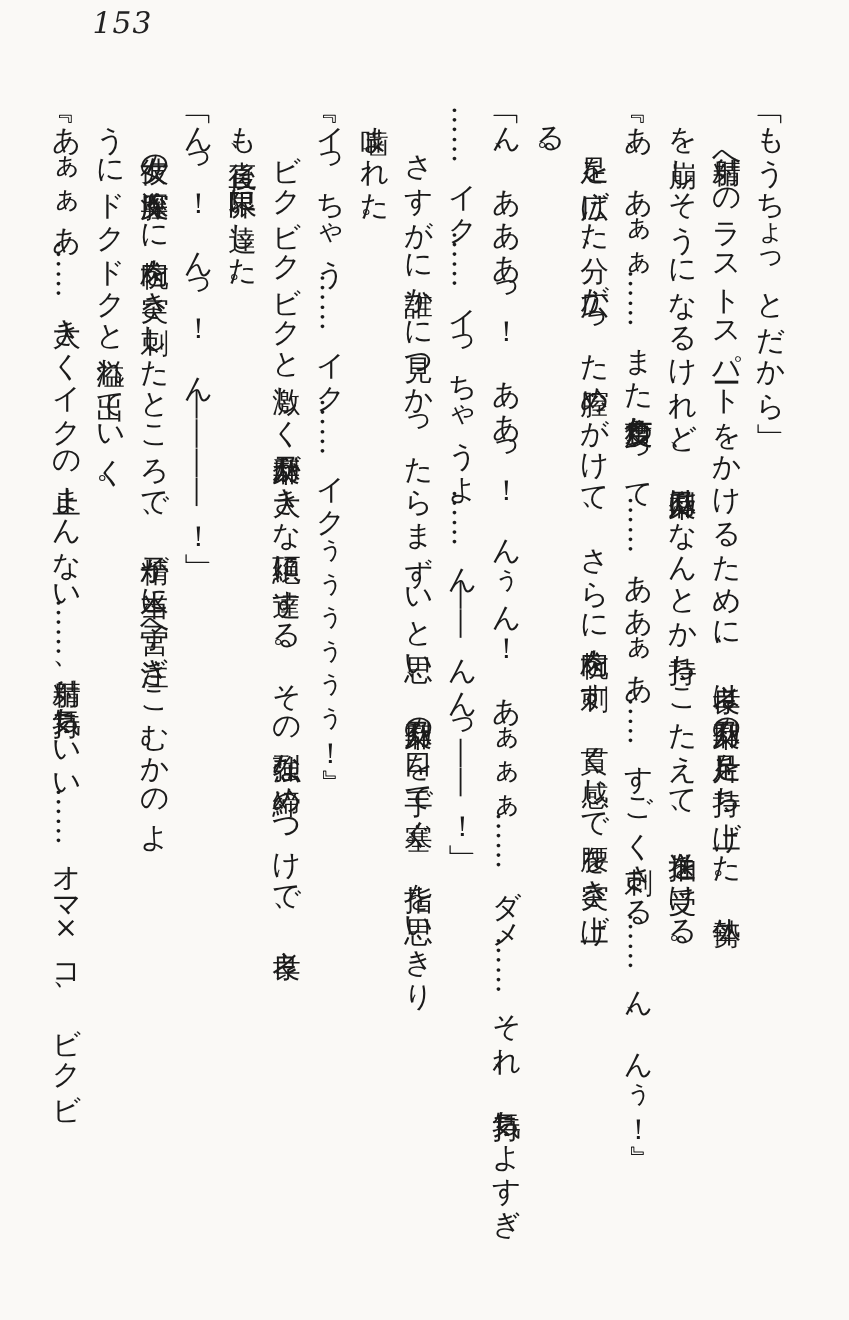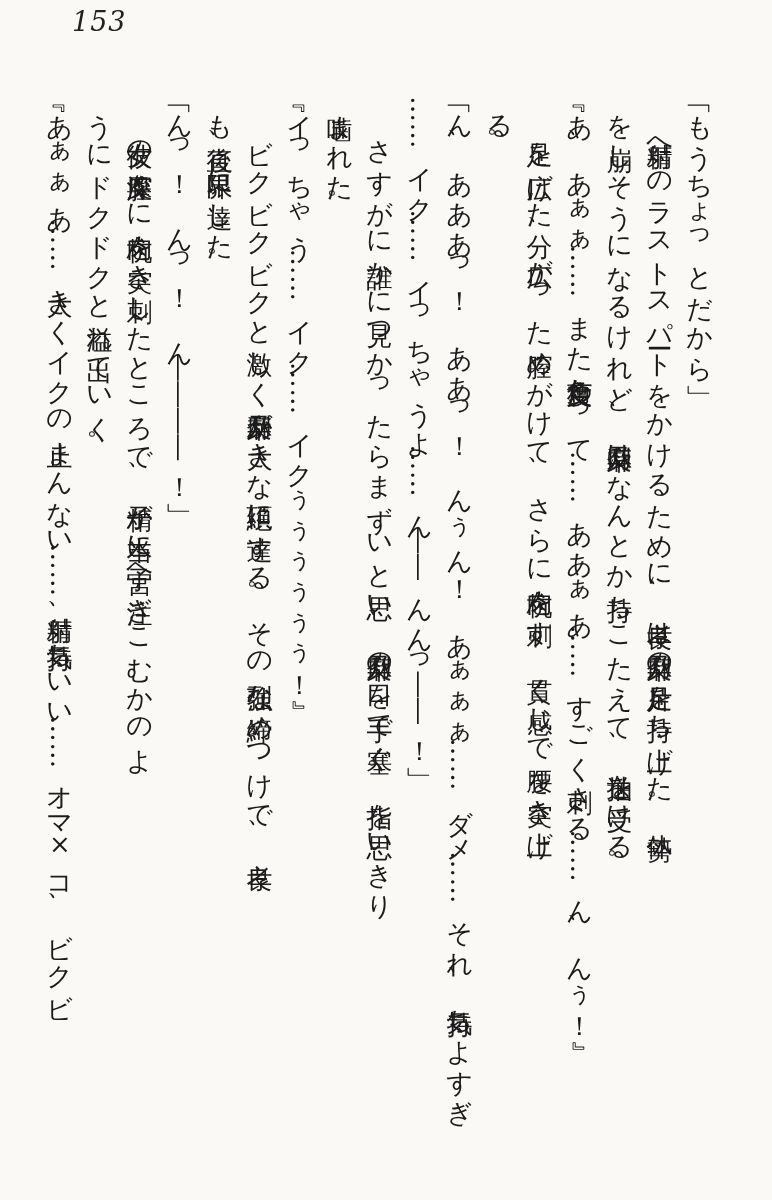--- a/index.html
+++ b/index.html
@@ -16,21 +16,21 @@
     position: relative;
     width: 772px;
     height: 1200px;
     background: #faf9f6;
     color: #1b1b1b;
     font-family: "DejaVu Serif", "Liberation Serif", serif;
   }
   .page-number {
     position: absolute;
     top: 6px;
-    left: 72px;
+    left: 84px;
     font-size: 27px;
     font-style: italic;
     letter-spacing: 1px;
     color: #222;
   }
   .text-area {
     position: absolute;
     top: 96px;
     right: 52px;
     height: 1080px;

